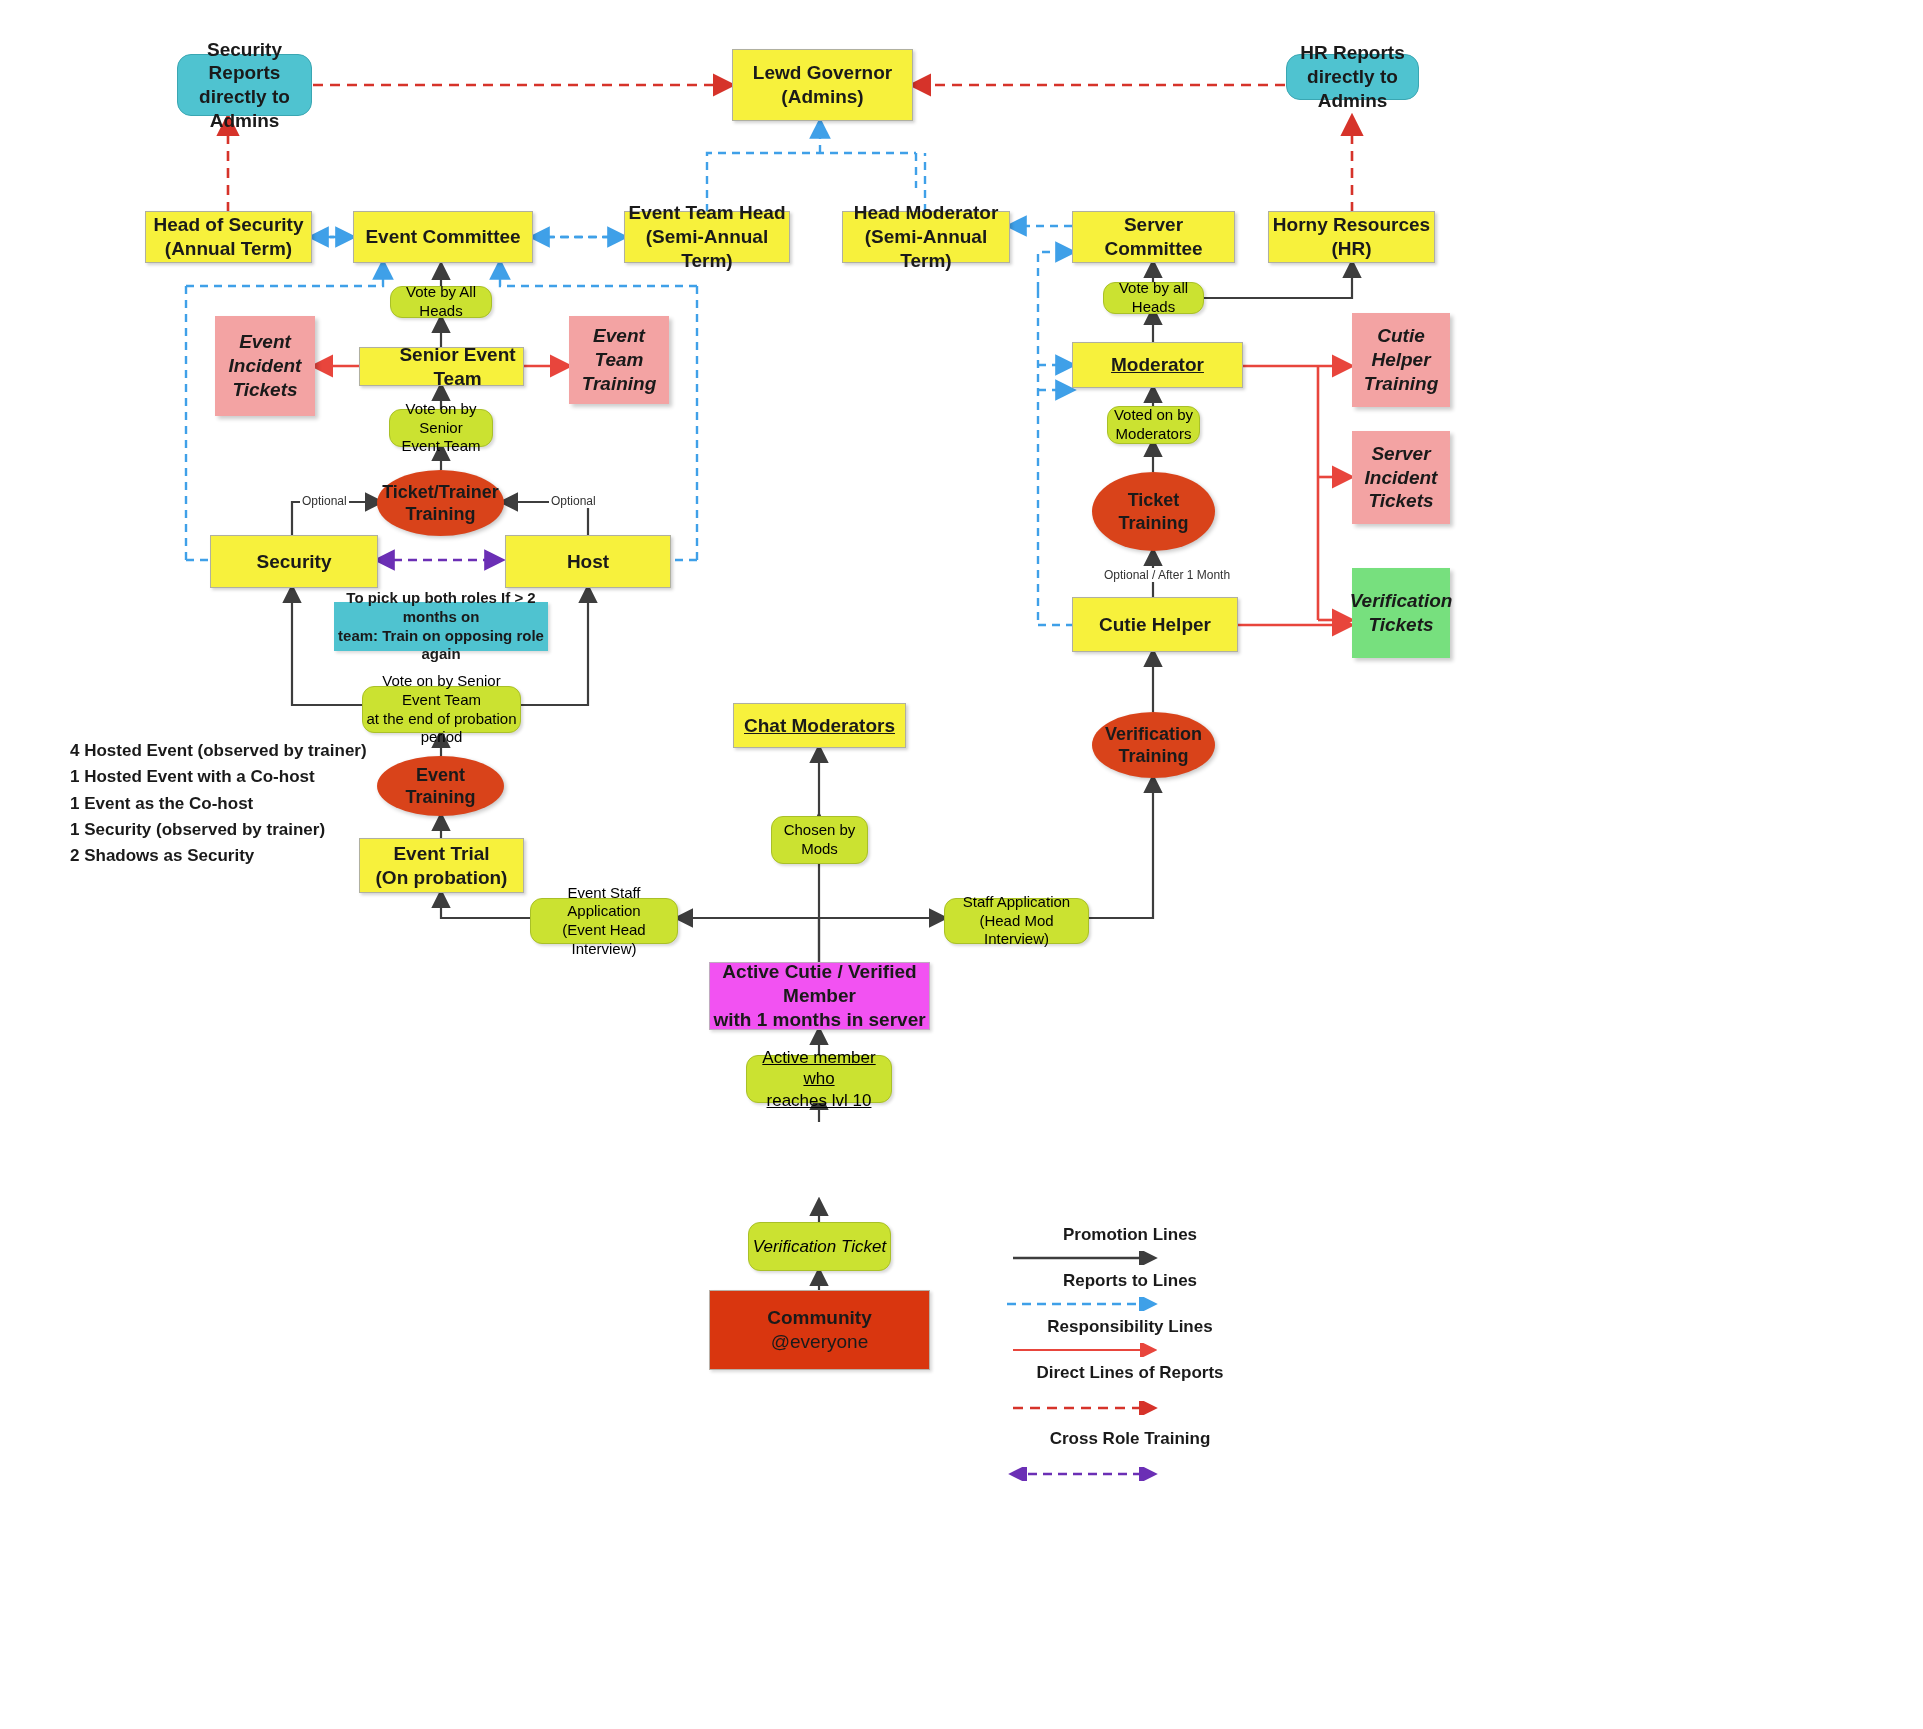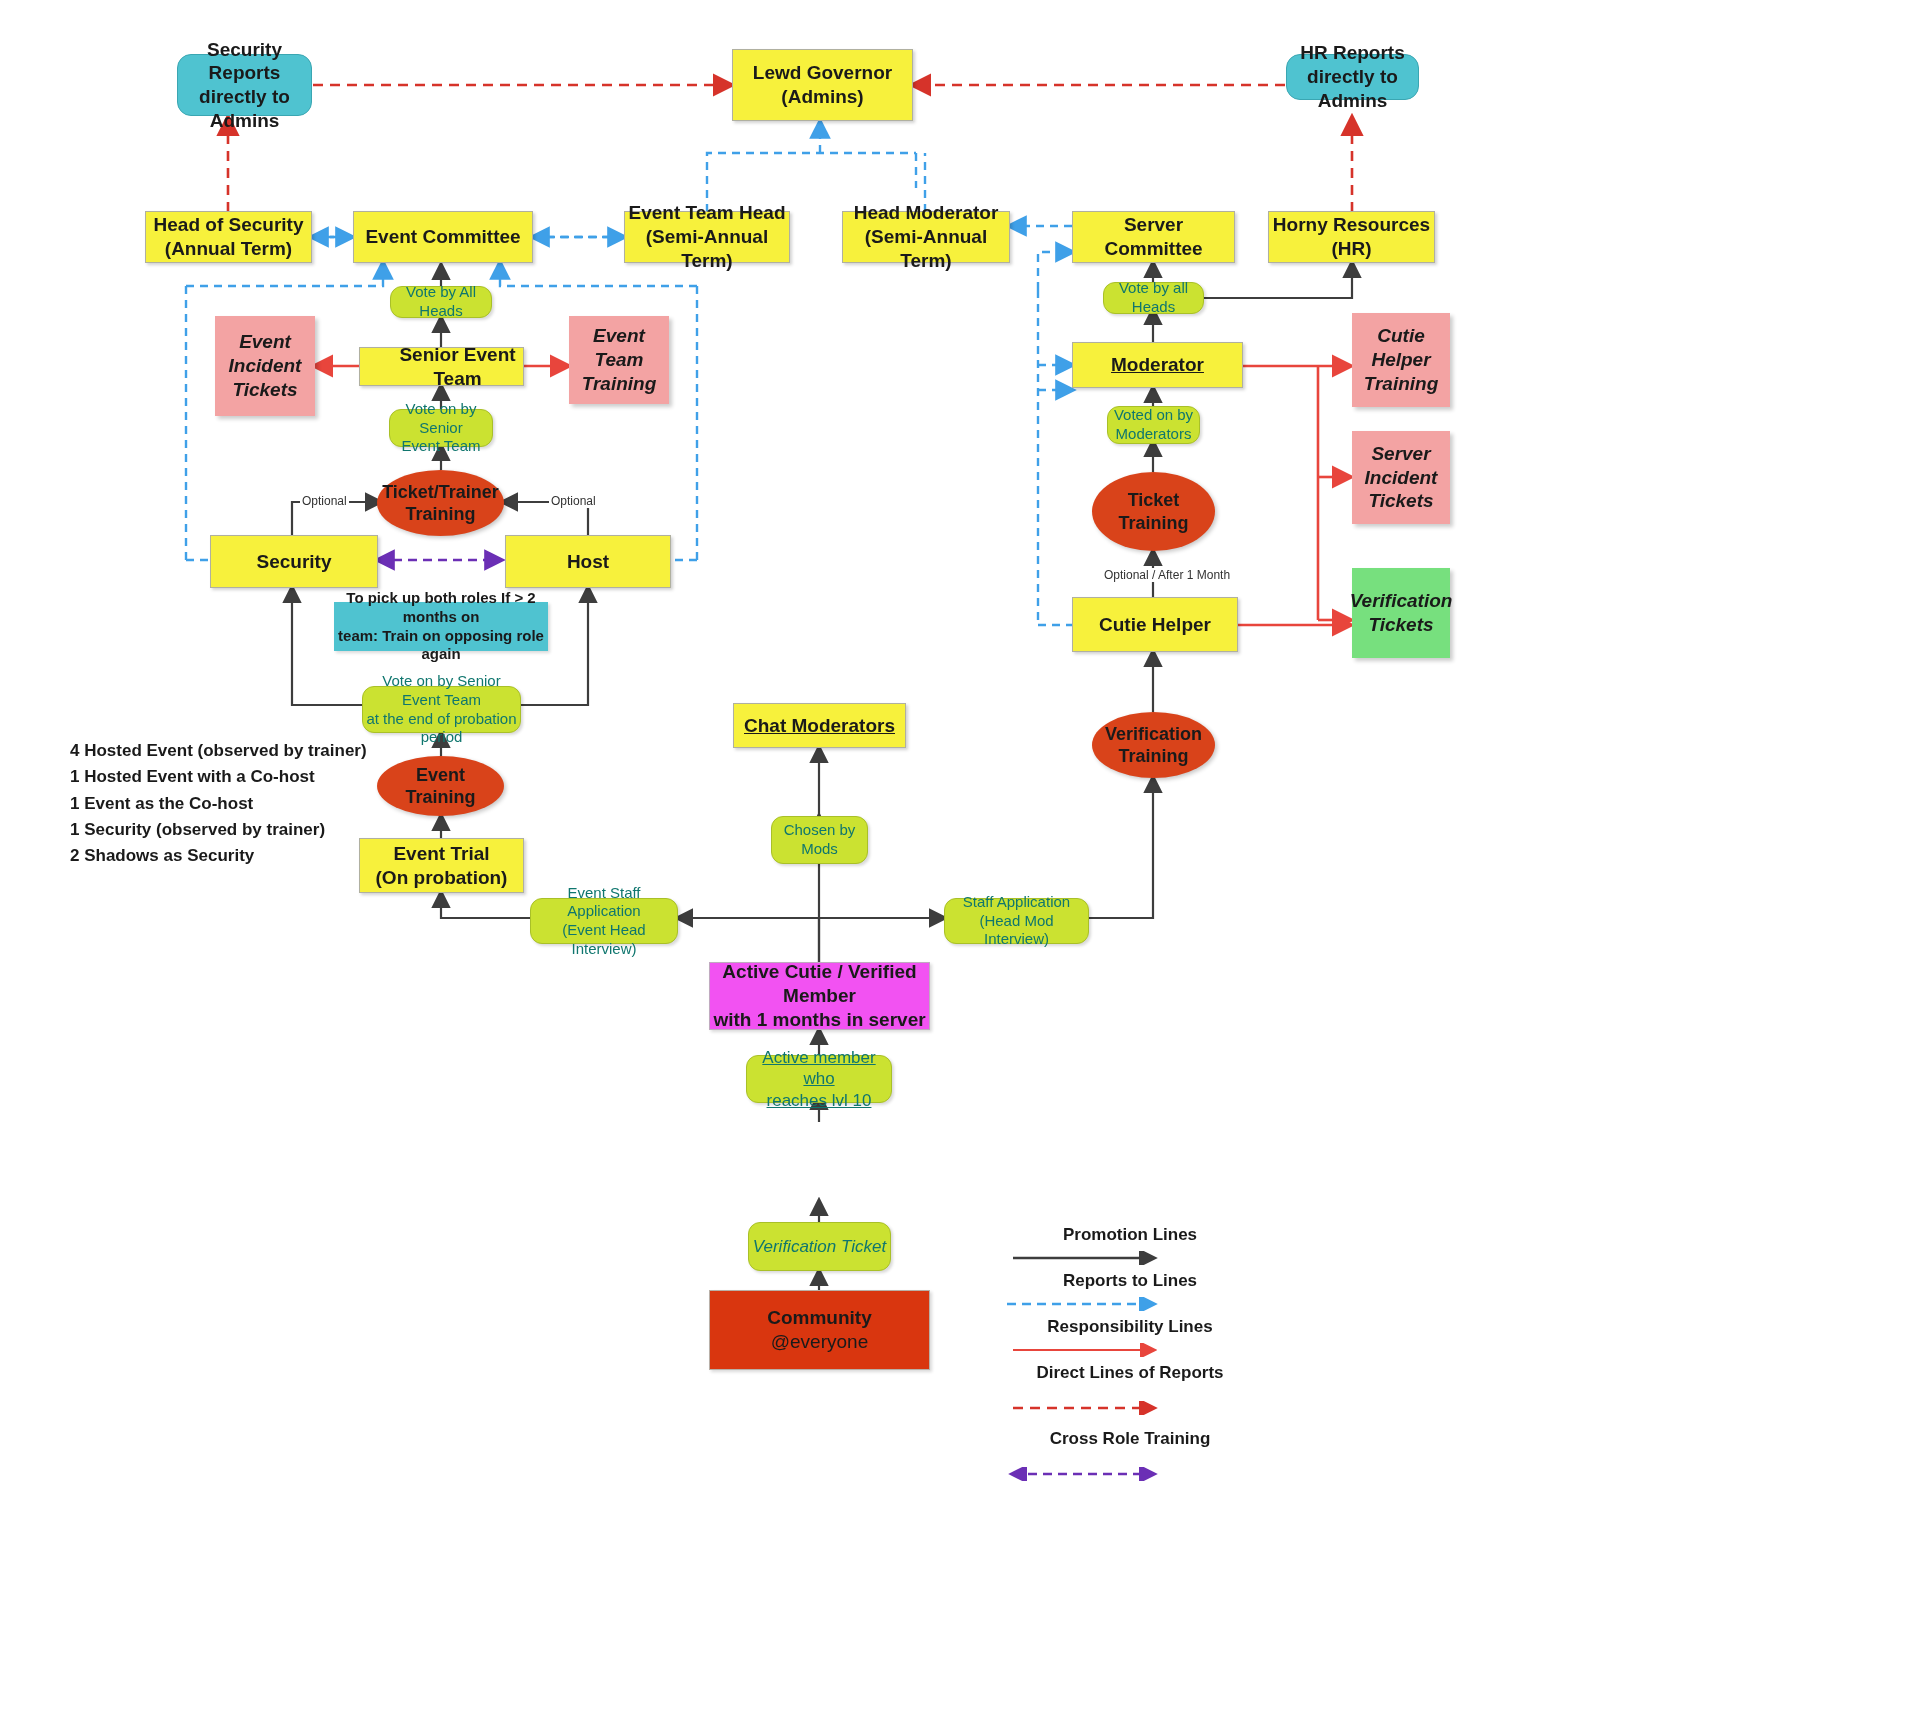--- a/index.html
+++ b/index.html
@@ -45,21 +45,21 @@
   .magenta{ background:#F252F2; border:1px solid #c0aac0;}
   .redbox{ background:#D9360F; border:1px solid #b8b0a8;}
   .cyanNote{ background:#4FC3D0; border:none; box-shadow:2px 2px 3px rgba(0,0,0,0.15);}
   .pill{
     background:#CBE231;
     border:1px solid #a9c028;
     border-radius:12px;
     box-shadow:2px 2px 3px rgba(0,0,0,0.15);
     font-size:15px;
     font-weight:400;
-    color:#0f766e;
+    color:#000000;
   }
   .ellipse{
     background:#D9431A;
     border-radius:50%;
     border:none;
     box-shadow:2px 2px 4px rgba(0,0,0,0.22);
     font-weight:bold;
     color:#1a1a1a;
   }
   .bigTitle{ font-size:19px; font-weight:bold; }

